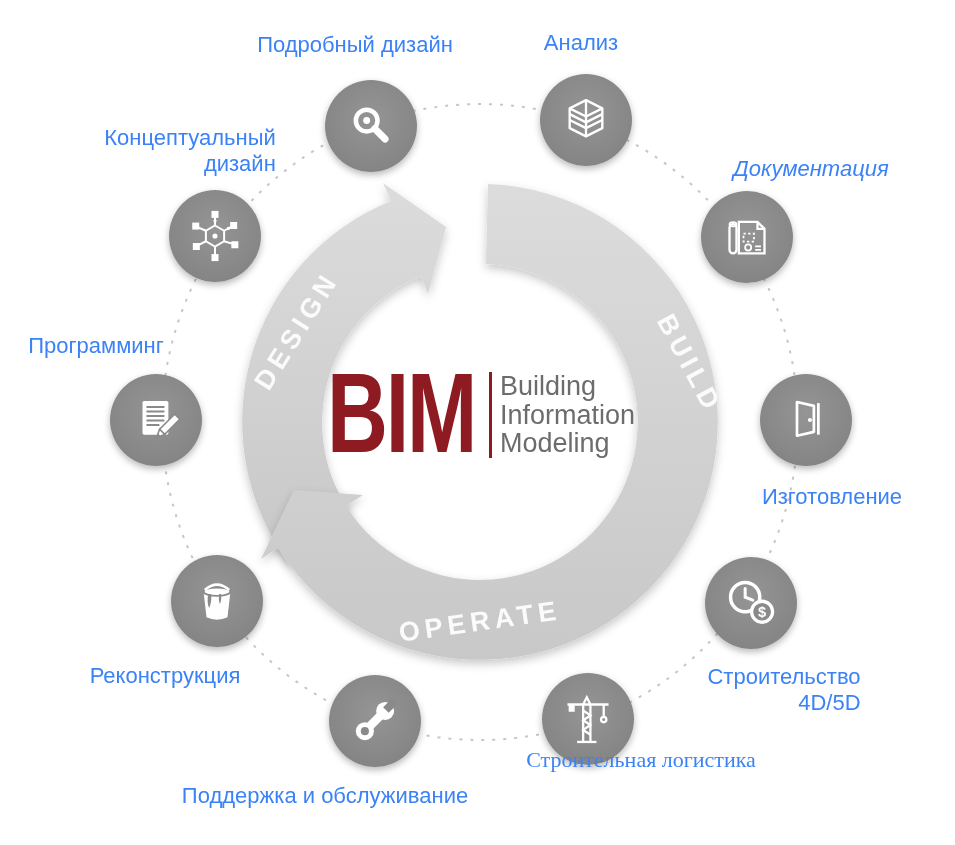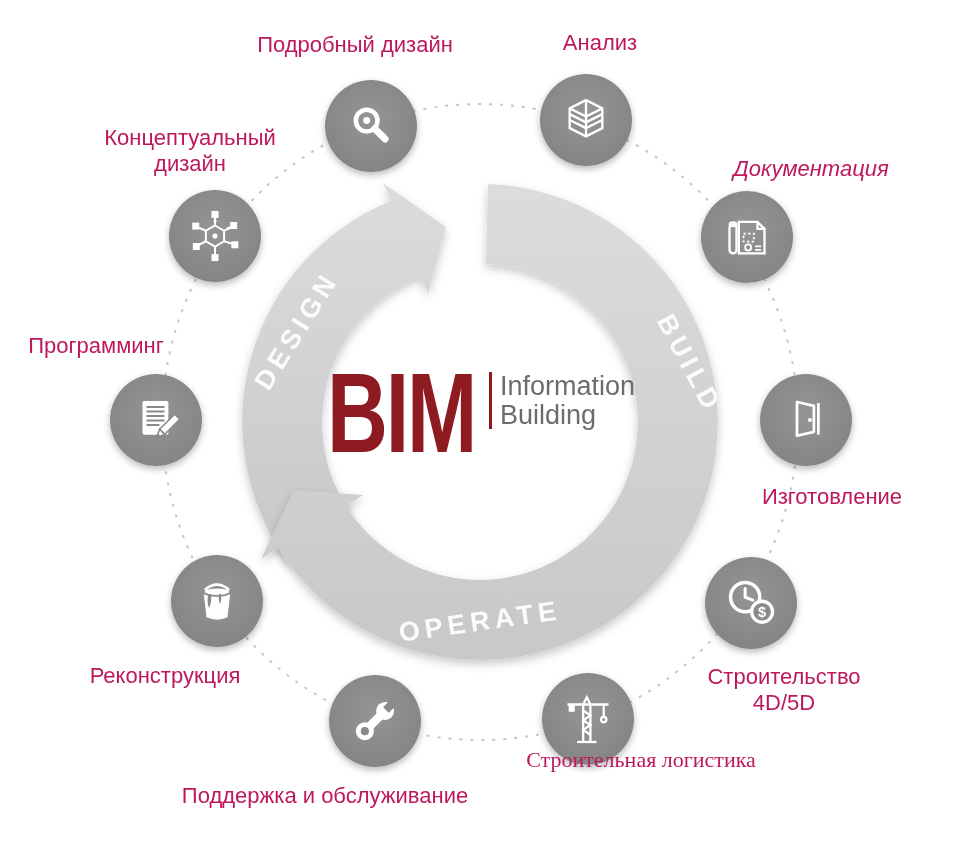--- a/index.html
+++ b/index.html
@@ -32,24 +32,24 @@
   .n3  { left:747px; top:237px; }
   .n4  { left:806px; top:420px; }
   .n5  { left:751px; top:603px; }
   .n6  { left:588px; top:719px; }
   .n7  { left:375px; top:721px; }
   .n8  { left:217px; top:601px; }
   .n9  { left:156px; top:420px; }
   .n10 { left:215px; top:236px; }
 
   
-  .nlabel { position:absolute; transform:translate(-50%,-50%); font-size:22px; color:#be185d;
-            text-align:center; white-space:pre; line-height:26px; }
+  .nlabel { position:absolute; transform:translate(-50%,-50%); font-size:22px; color:#3b82f6;
+            text-align:right; white-space:pre; line-height:26px; }
   .l1  { left:355px; top:45px;  }
-  .l2  { left:600px; top:43px;  }
+  .l2  { left:581px; top:43px;  }
   .l3  { left:811px; top:169px;font-style:italic; }
   .l4  { left:832px; top:497px; }
   .l5  { left:784px; top:690px; }
   .l6  { left:641px; top:760px;font-family:Liberation Serif, serif; }
   .l7  { left:325px; top:796px; }
   .l8  { left:165px; top:676px; }
   .l9  { left:96px;  top:346px; }
   .l10 { left:190px; top:151px; }
 </style>
 </head>
@@ -74,22 +74,23 @@
 
     <path fill="url(#bandGrad)" filter="url(#ringShadow)" d="M 488,184 A 238,238 0 1 1 278,548 L 261,559 L 294,490 L 363,495 L 346,506 A 158,158 0 1 0 486,264 Z"></path>
   </svg>
 
   <div class="ring-label design">DESIGN</div>
   <div class="ring-label build">BUILD</div>
   <div class="ring-label operate">OPERATE</div>
 
   <div class="bim">BIM</div>
   <div class="center-words">
+    <div>Building</div>
     <div>Information</div>
-    <div>Building</div>
+    <div>Modeling</div>
   </div>
 
   <div class="node n1">
     <svg viewBox="0 0 48 48" width="52" height="52">
       <circle cx="20" cy="19" r="10" fill="none" stroke="#fff" stroke-width="4.2"></circle>
       <circle cx="20" cy="19" r="3.2" fill="#fff"></circle>
       <line x1="27.5" y1="26.5" x2="37" y2="36" stroke="#fff" stroke-width="6.5" stroke-linecap="round"></line>
     </svg>
   </div>
 

